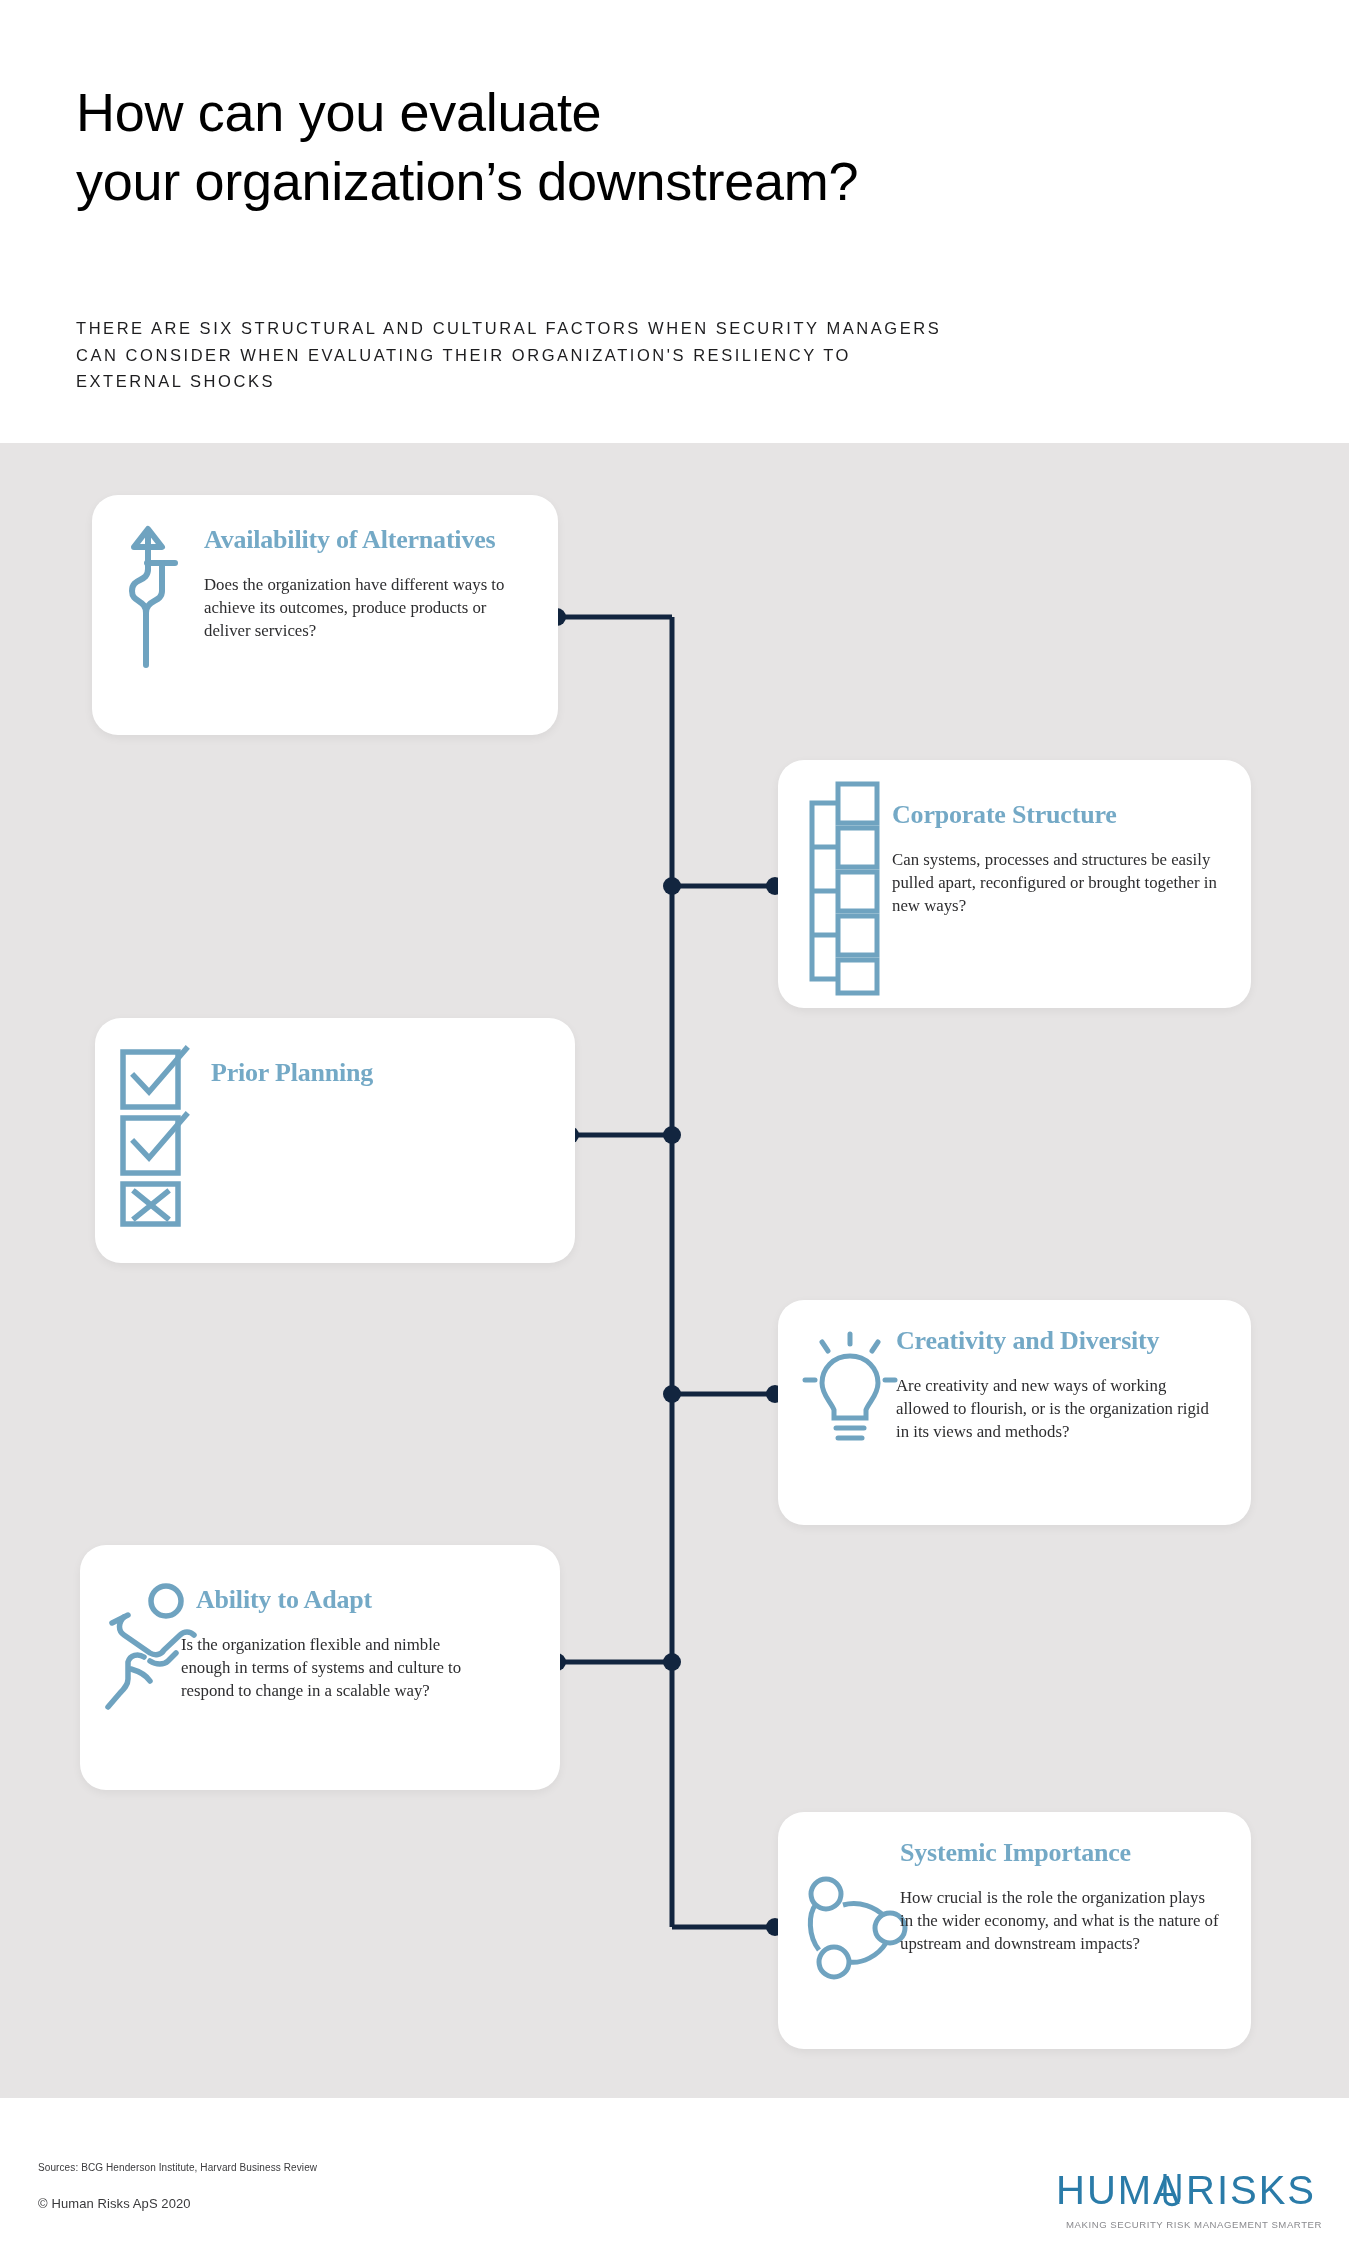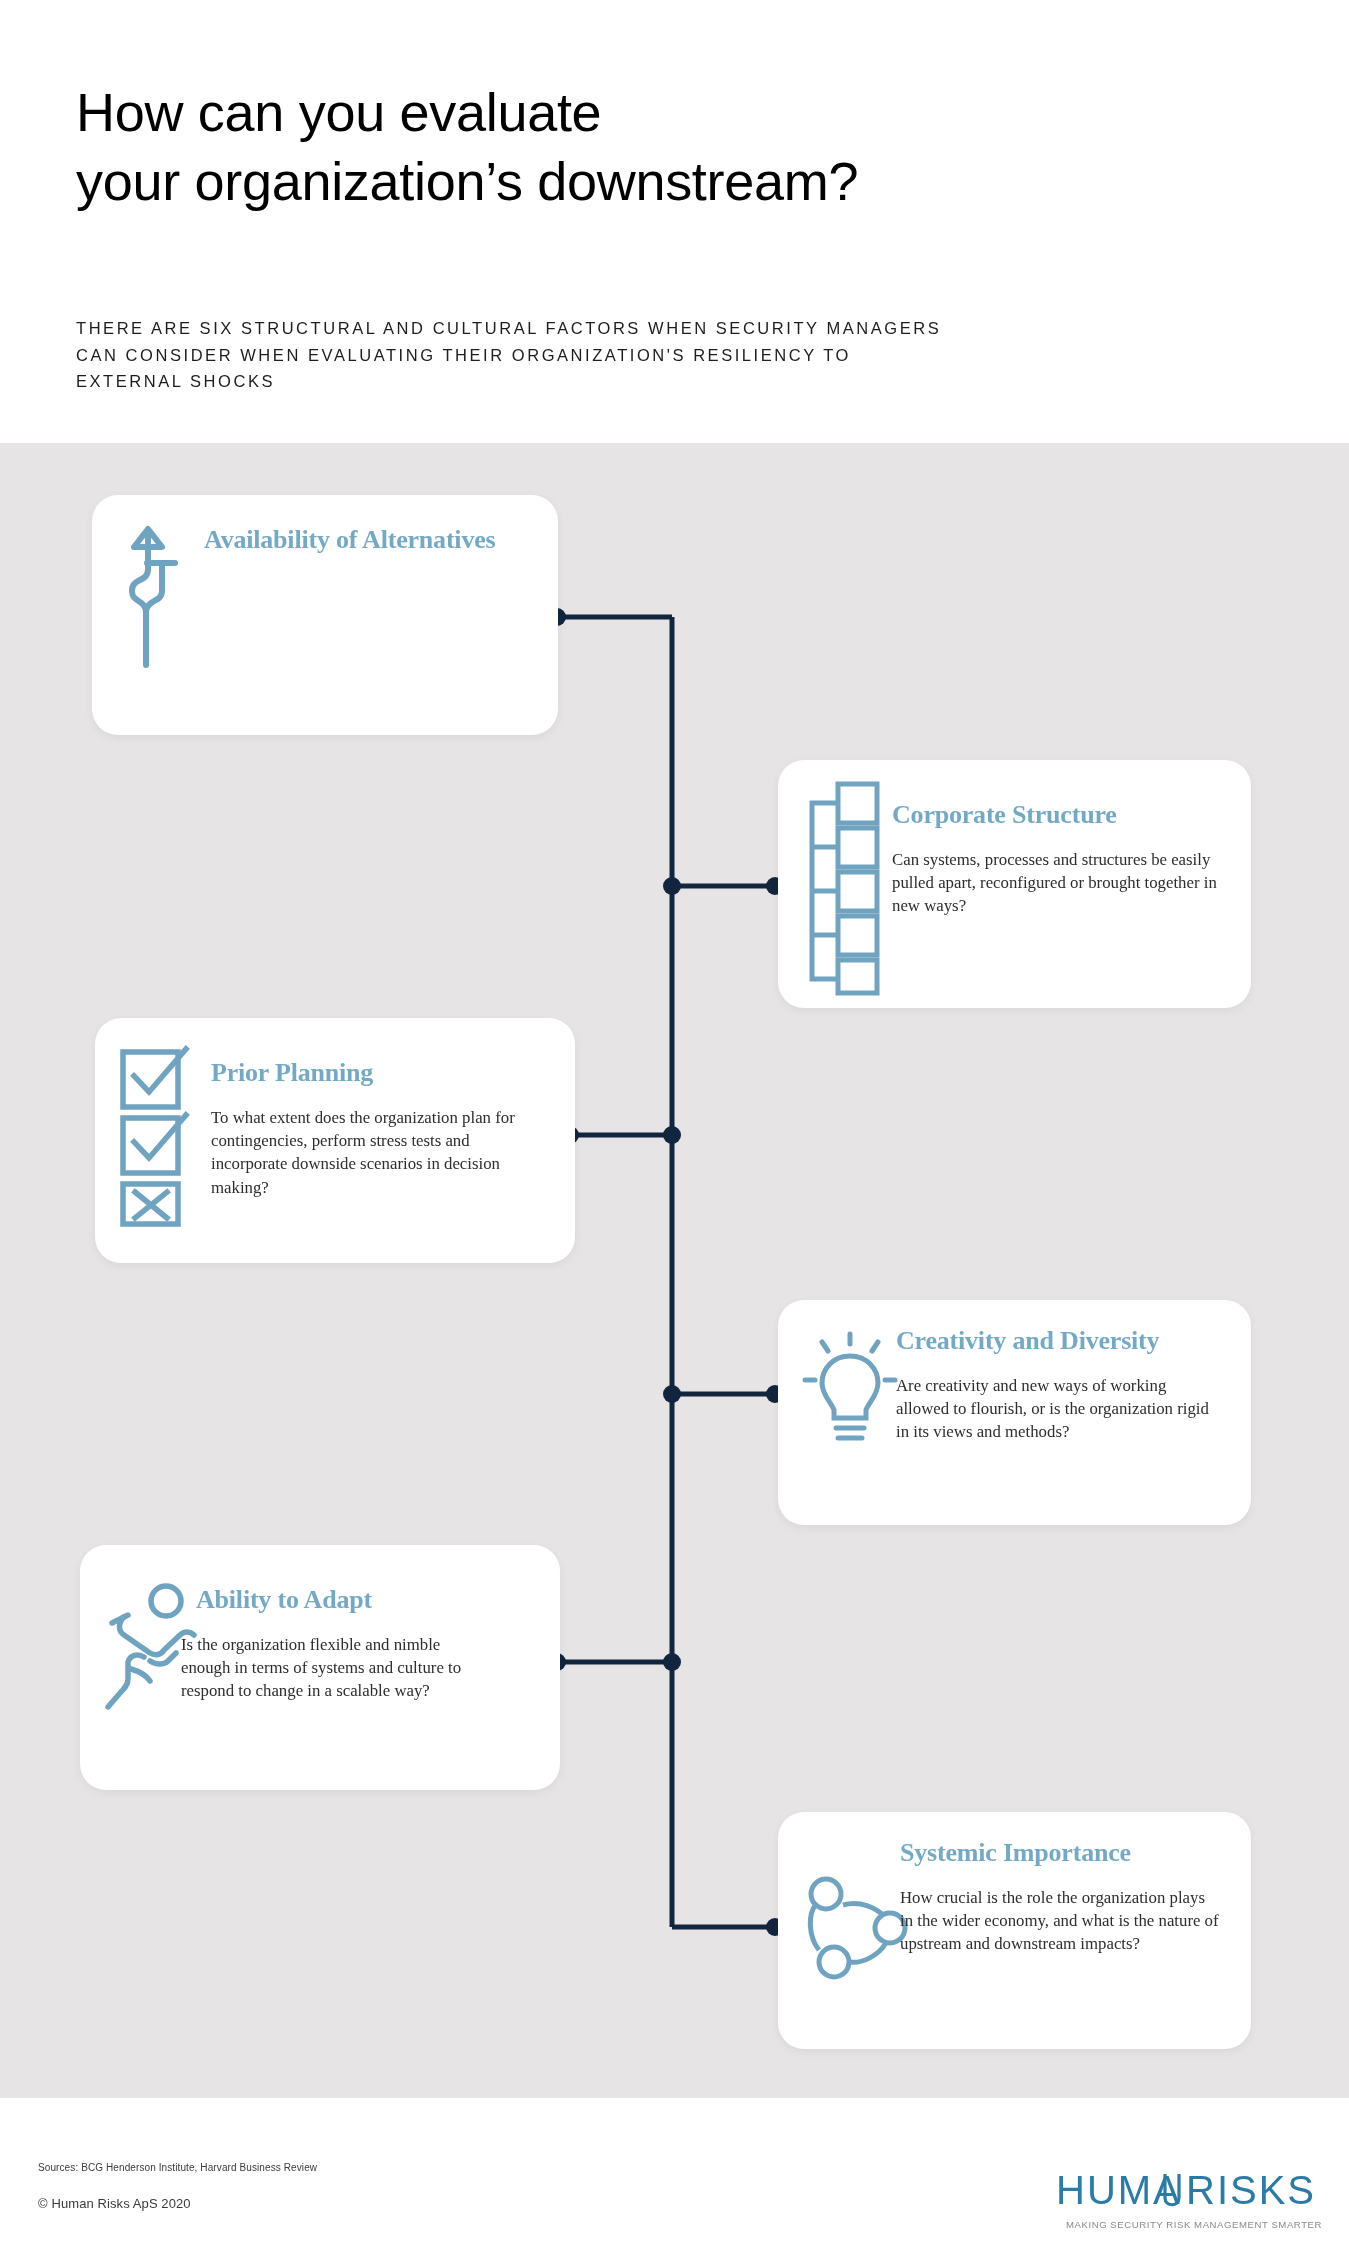--- a/index.html
+++ b/index.html
@@ -142,20 +142,21 @@
         <g fill="none" stroke="#6fa3c0" stroke-width="6" stroke-linejoin="round" stroke-linecap="round">
           <path d="M20,30 L34,12 L48,30 Z"></path>
           <path d="M34,16 L34,52 C34,66 18,60 18,74 C18,86 32,82 32,96 L32,148"></path>
           <path d="M32,96 C32,82 48,86 48,74 L48,52"></path>
           <path d="M34,52 L34,52"></path>
           <path d="M33,46 L61,46"></path>
           <path d="M48,46 L48,62"></path>
         </g>
       </svg>
       <div class="card-title" style="left:112px; top:32px;">Availability of Alternatives</div>
+      <div class="card-body" style="left:112px; top:78px; width:314px;">Does the organization have different ways to achieve its outcomes, produce products or deliver services?</div>
     </div>
   </div>
 
   <div class="card" style="left:778px; top:760px; width:473px; height:248px;">
     <div class="card-inner">
       <svg class="card-icon" style="left:22px; top:18px;" width="80" height="218" viewBox="0 0 80 218">
         <g fill="none" stroke="#6fa3c0" stroke-width="5">
           <rect x="38" y="6" width="39" height="39"></rect>
           <rect x="38" y="50" width="39" height="39"></rect>
           <rect x="38" y="94" width="39" height="39"></rect>
@@ -178,21 +179,20 @@
         <g fill="none" stroke="#6fa3c0" stroke-width="5.5" stroke-linecap="square">
           <rect x="6" y="12" width="55" height="55"></rect>
           <path d="M17,36 L32,52 L69,9"></path>
           <rect x="6" y="78" width="55" height="55"></rect>
           <path d="M17,102 L32,118 L69,75"></path>
           <rect x="6" y="144" width="55" height="40"></rect>
           <path d="M18,152 L50,178 M50,152 L18,178"></path>
         </g>
       </svg>
       <div class="card-title" style="left:116px; top:42px;">Prior Planning</div>
-      <div class="card-body" style="left:116px; top:88px; width:330px;">To what extent does the organization plan for contingencies, perform stress tests and incorporate downside scenarios in decision making?</div>
     </div>
   </div>
 
   <div class="card" style="left:778px; top:1300px; width:473px; height:225px;">
     <div class="card-inner">
       <svg class="card-icon" style="left:22px; top:28px;" width="100" height="130" viewBox="0 0 100 130">
         <g fill="none" stroke="#6fa3c0" stroke-width="5" stroke-linecap="round">
           <path d="M50,28 C33,28 22,41 22,55 C22,67 31,74 34,82 L34,90 L66,90 L66,82 C69,74 78,67 78,55 C78,41 67,28 50,28 Z"></path>
           <path d="M36,100 L64,100"></path>
           <path d="M38,110 L62,110"></path>

